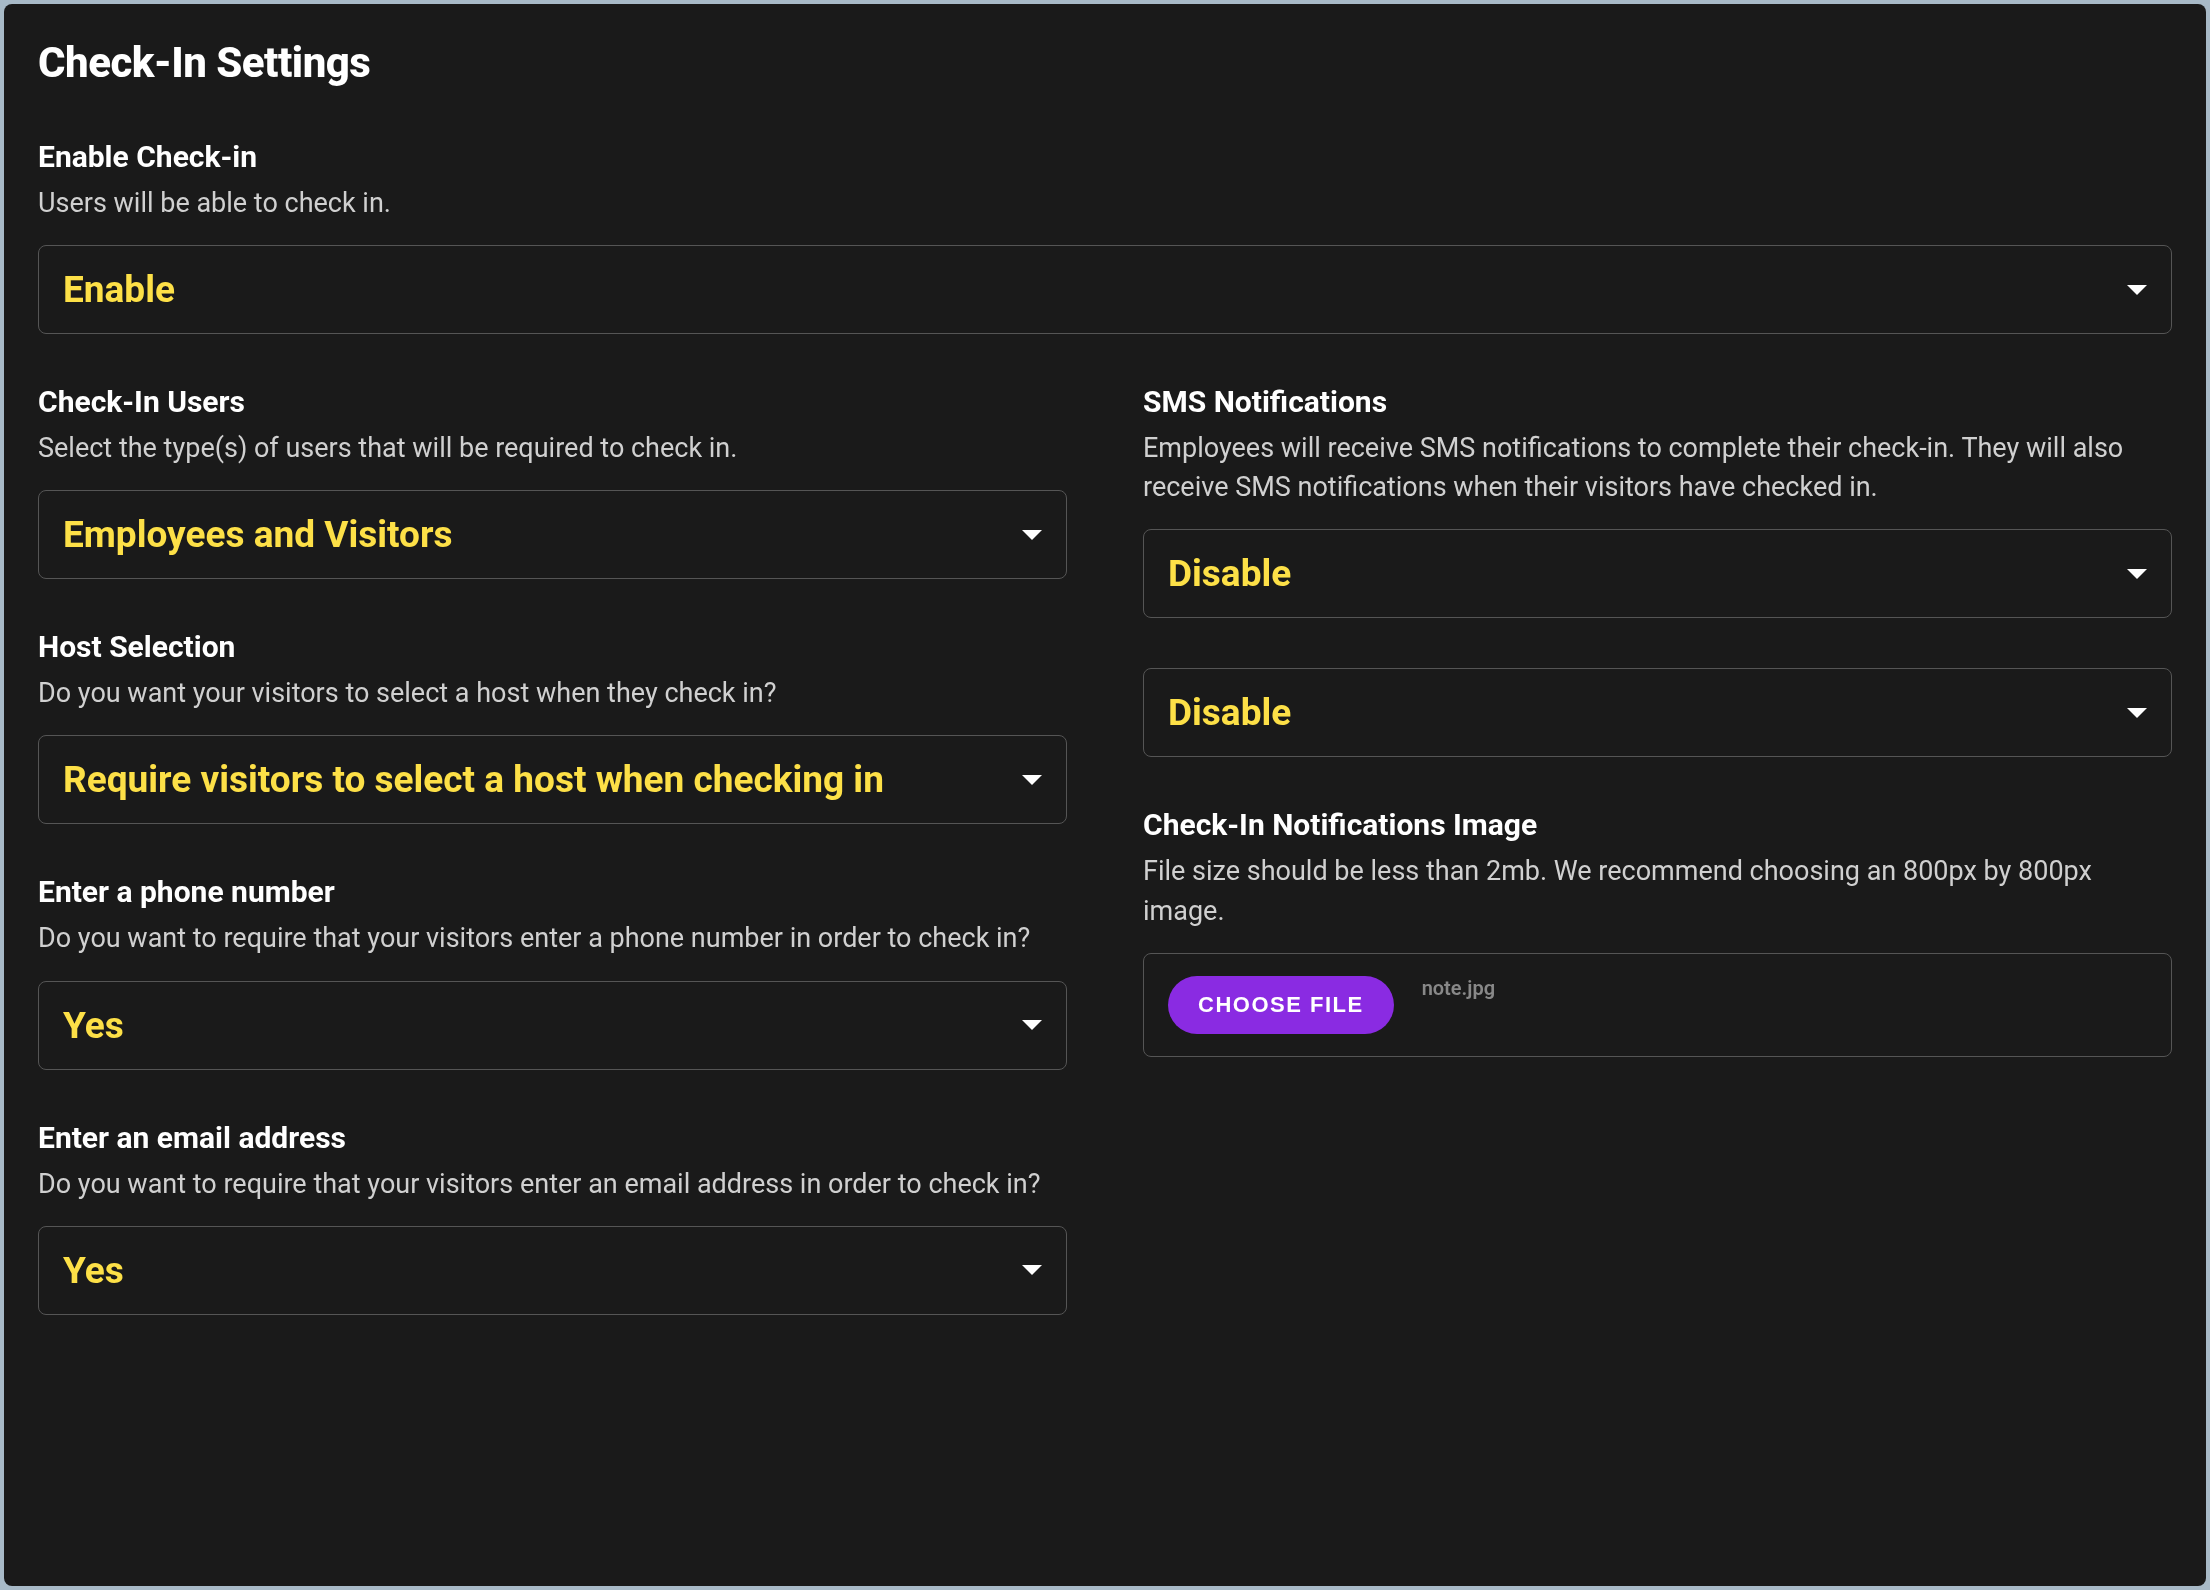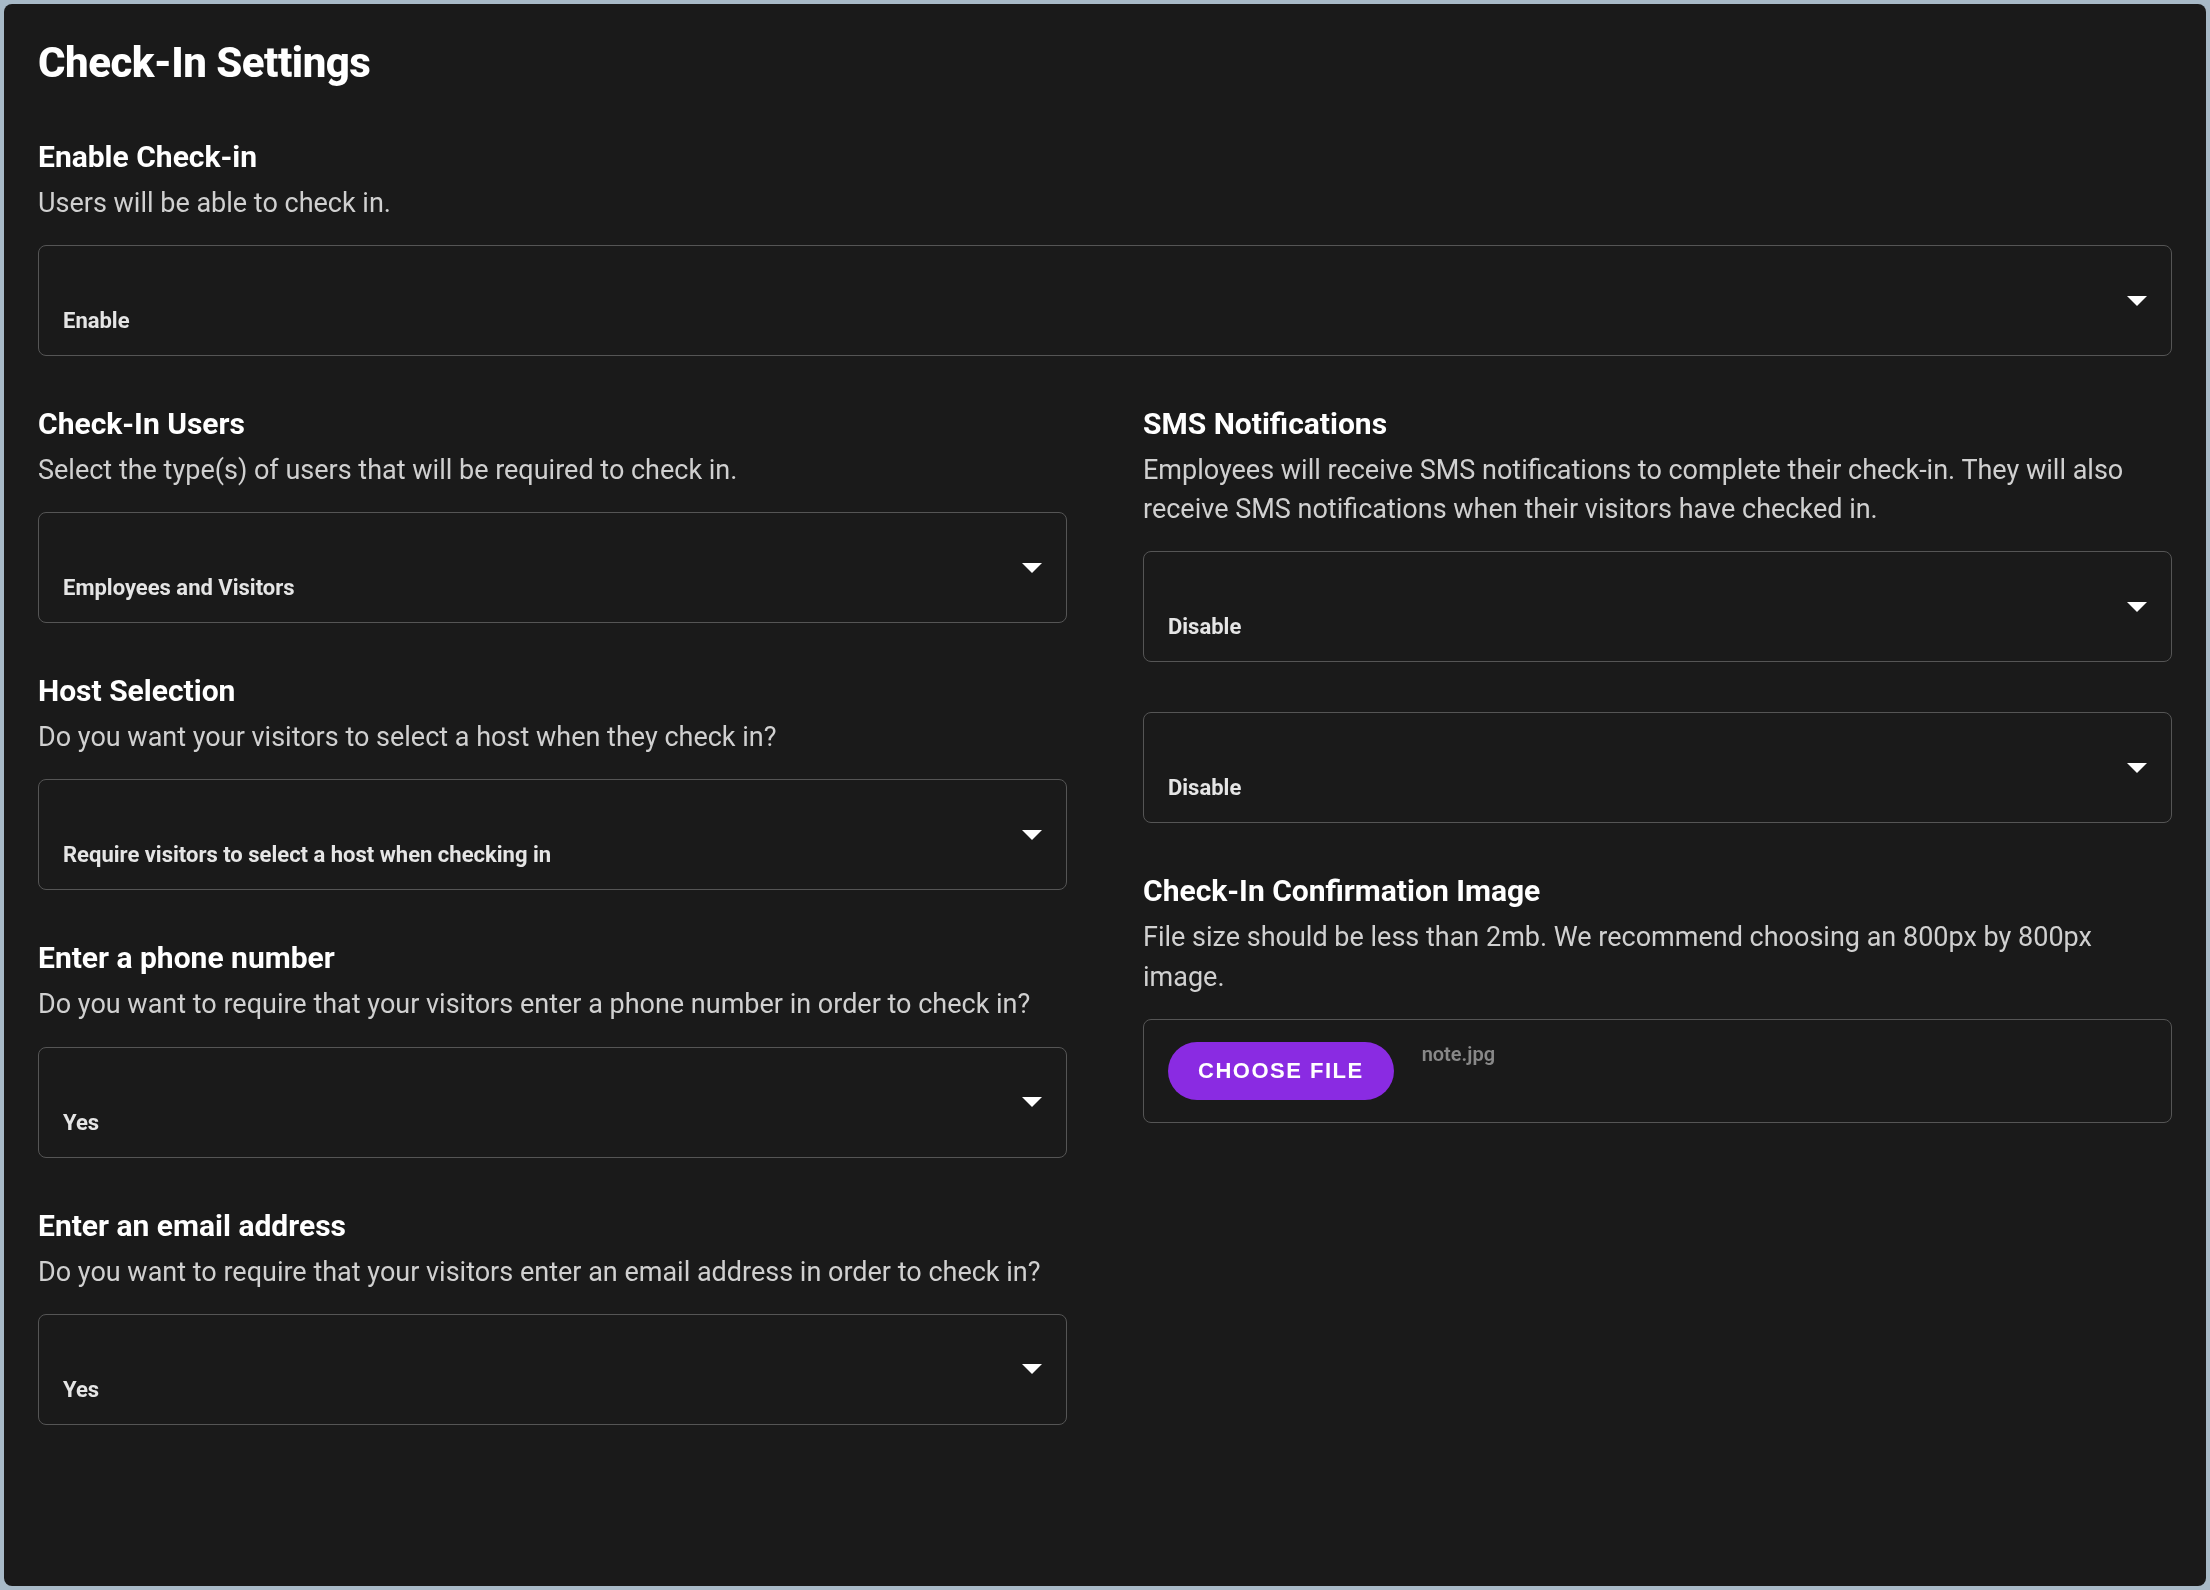--- a/index.html
+++ b/index.html
@@ -71,24 +71,23 @@
       border-radius: 8px;
       padding: 22px 24px;
       display: flex;
       align-items: center;
       justify-content: space-between;
       cursor: pointer;
       width: 100%;
     }
 
     .select-value {
-      color: #e5e5e5;
-      font-size: 22px;
+      color: #fde047;
+      font-size: 37px;
       font-weight: 700;
-      margin-top: 40px;
     }
 
     .caret-icon {
       width: 0;
       height: 0;
       border-left: 10px solid transparent;
       border-right: 10px solid transparent;
       border-top: 10px solid #ffffff;
     }
 
@@ -190,21 +189,21 @@
       </div>
 
       <div class="field-group">
         <div class="select-box">
           <span class="select-value">Disable</span>
           <span class="caret-icon"></span>
         </div>
       </div>
 
       <div class="field-group">
-        <div class="field-label">Check-In Confirmation Image</div>
+        <div class="field-label">Check-In Notifications Image</div>
         <div class="field-description">File size should be less than 2mb. We recommend choosing an 800px by 800px image.</div>
         <div class="file-upload-box">
           <button class="choose-file-btn">CHOOSE FILE</button>
           <span class="file-name">note.jpg</span>
         </div>
       </div>
 
     </div>
   </div>
 </div>

